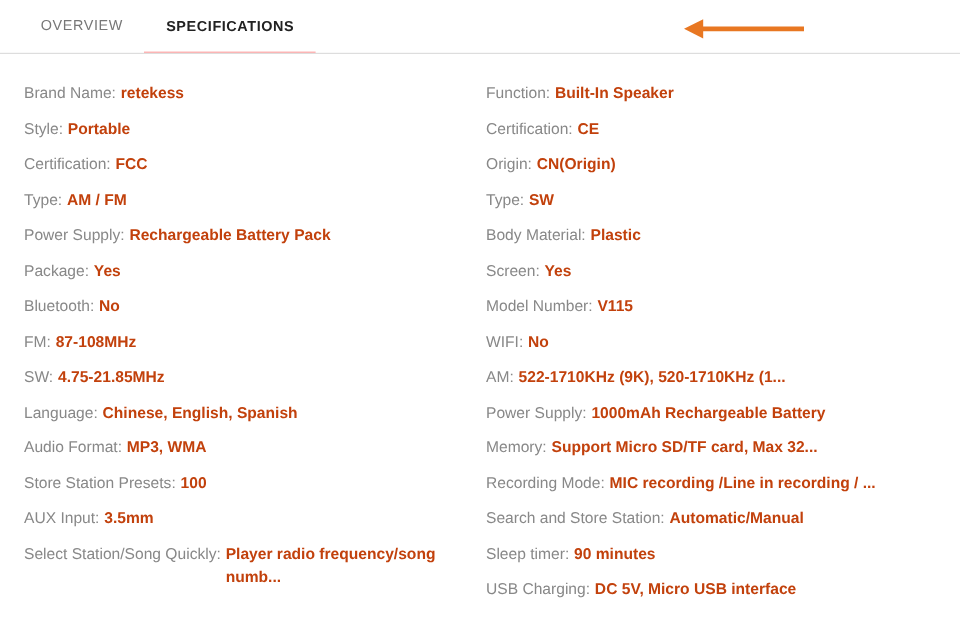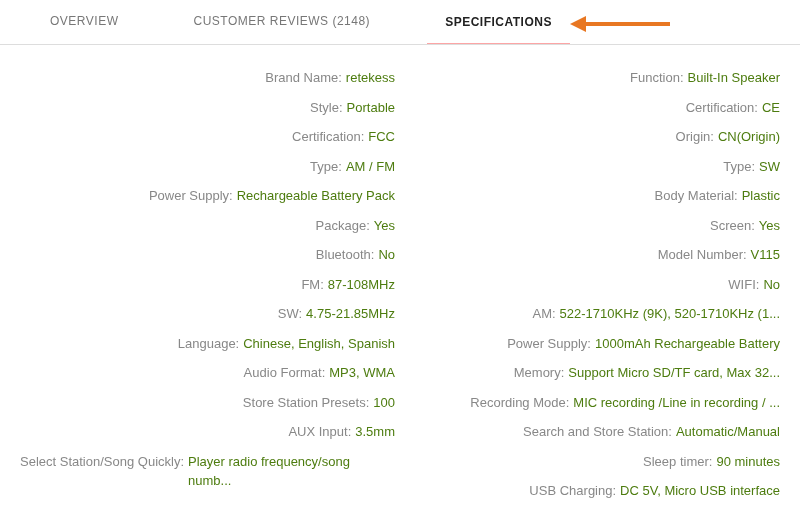--- a/index.html
+++ b/index.html
@@ -9,23 +9,22 @@
       color: #333;
       background: #fff;
       width: 800px;
     }
 
     
     .tabs {
       display: flex;
       align-items: center;
       border-bottom: 1px solid #ddd;
-      padding: 0 32px;
+      padding: 0 16px;
       position: relative;
-      gap: 39px;
     }
     .tab {
       padding: 14px 18px;
       font-size: 12px;
       letter-spacing: 0.5px;
       color: #777;
       cursor: pointer;
       text-transform: uppercase;
       font-weight: 400;
       border-bottom: 3px solid transparent;
@@ -61,41 +60,39 @@
       flex-direction: column;
       gap: 0;
     }
 
     .spec-row {
       display: flex;
       padding: 5px 0;
       font-size: 13px;
       line-height: 1.5;
       border-bottom: none;
-      justify-content: flex-end;
     }
 
     .spec-label {
       color: #888;
       white-space: nowrap;
       flex-shrink: 0;
     }
 
     .spec-value {
-      color: #4d7c0f;
-      font-weight: 400;
+      color: #c2410c;
+      font-weight: 700;
       margin-left: 4px;
     }
   </style>
 </head>
 <body>
 
 <div class="tabs">
   <div class="tab">OVERVIEW</div>
-  <div class="tab">CUSTOMER REVIEWS (2148)</div>
   <div class="tab active">SPECIFICATIONS</div>
 
   <div class="arrow-container">
     <svg class="arrow-svg" viewBox="0 0 120 36" xmlns="http://www.w3.org/2000/svg">
 
       <line x1="110" y1="18" x2="20" y2="18" stroke="#E87722" stroke-width="4"></line>
 
       <polygon points="10,18 26,10 26,26" fill="#E87722"></polygon>
     </svg>
   </div>

